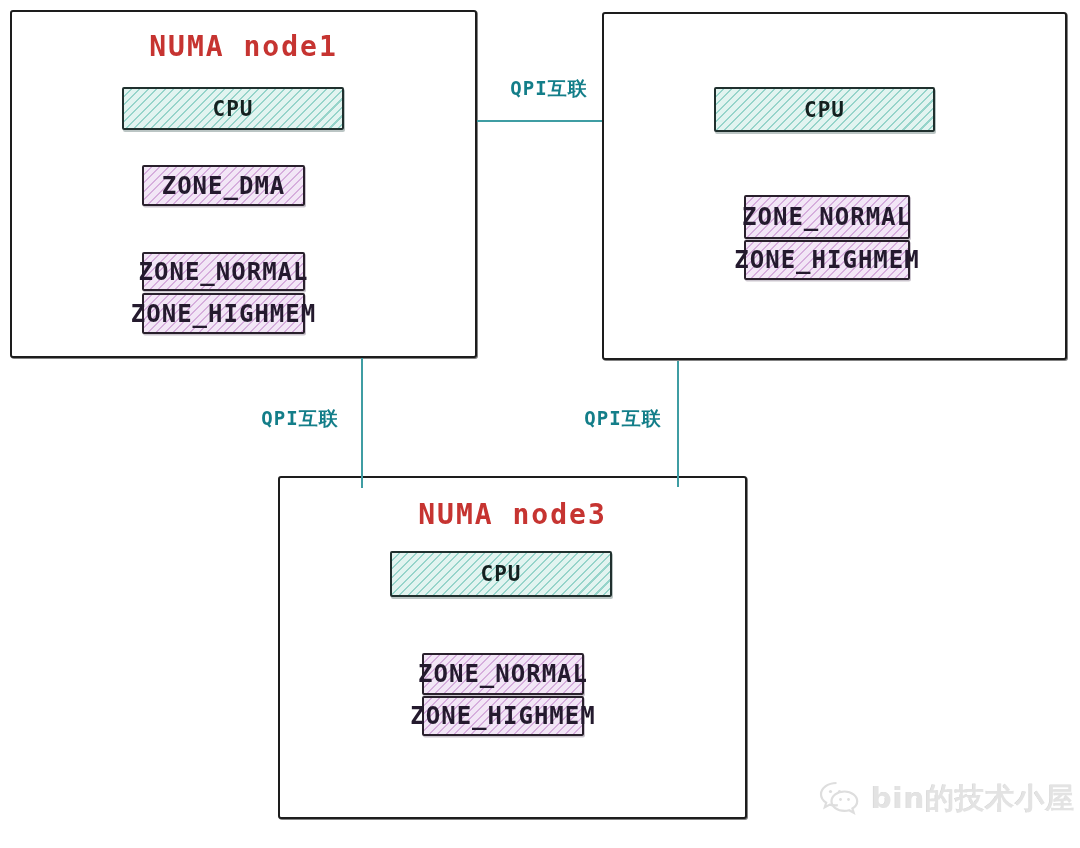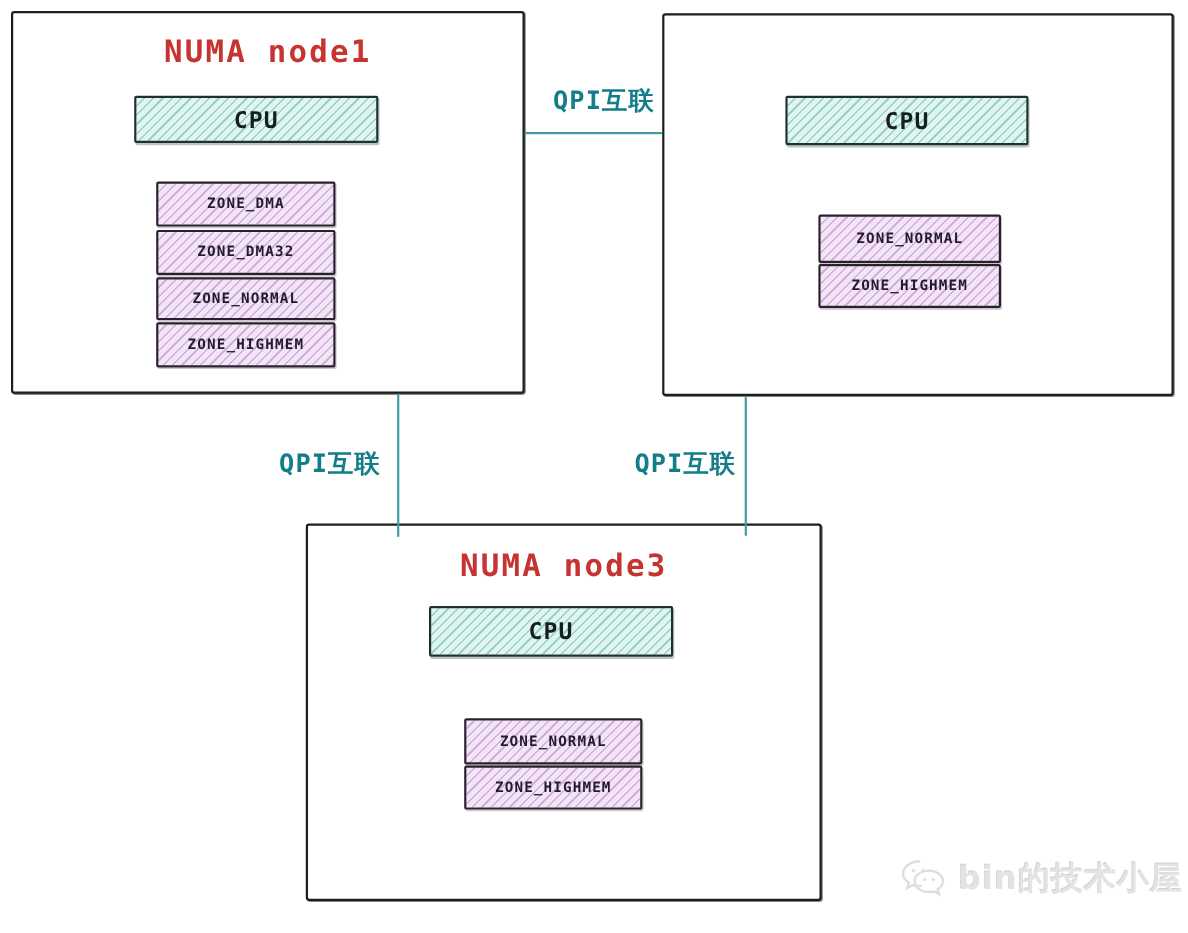--- a/index.html
+++ b/index.html
@@ -55,41 +55,41 @@
     position: absolute;
     border: 2.5px solid #29202c;
     border-radius: 2px;
     background: repeating-linear-gradient(135deg,
       #f2e6f6 0px, #f2e6f6 4.5px,
       #d6aedd 4.5px, #d6aedd 6px);
     box-shadow: 1px 1.5px 0 rgba(80,60,90,.3);
     display: flex; align-items: center; justify-content: center;
   }
   .zone-box span {
-    font-size: 13px;
+    font-size: 24px;
     font-weight: bold;
     color: #241a2e;
     letter-spacing: 1px;
   }
 
   
   .link-line-h {
     position: absolute;
     border-top: 2.5px solid #3f9da3;
     height: 0;
   }
   .link-line-v {
     position: absolute;
     border-left: 2.5px solid #3f9da3;
     width: 0;
   }
   .link-label {
     position: absolute;
     font-family: "DejaVu Sans Mono", "DejaVu Sans", "Liberation Sans", sans-serif;
-    font-size: 23px;
+    font-size: 19px;
     font-weight: bold;
     color: #137e89;
     text-align: center;
     letter-spacing: 1px;
     white-space: nowrap;
   }
 
   
   .watermark {
     position: absolute;
@@ -115,23 +115,20 @@
 
   <div class="numa-box" style="left:10px; top:10px; width:467px; height:348px;">
     <div class="node-title" style="top:18px;">NUMA node1</div>
 
     <div class="cpu-box" style="left:110px; top:75px; width:222px; height:43px;">
       <span>CPU</span>
     </div>
 
     <div class="zone-box" style="left:130px; top:153px; width:163px; height:41px;">
       <span>ZONE_DMA</span>
-    </div>
-    <div class="zone-box" style="left:130px; top:197px; width:163px; height:41px;">
-      <span>ZONE_DMA32</span>
     </div>
     <div class="zone-box" style="left:130px; top:240px; width:163px; height:39px;">
       <span>ZONE_NORMAL</span>
     </div>
     <div class="zone-box" style="left:130px; top:281px; width:163px; height:41px;">
       <span>ZONE_HIGHMEM</span>
     </div>
   </div>
 
   <div class="numa-box" style="left:602px; top:12px; width:465px; height:348px;">

